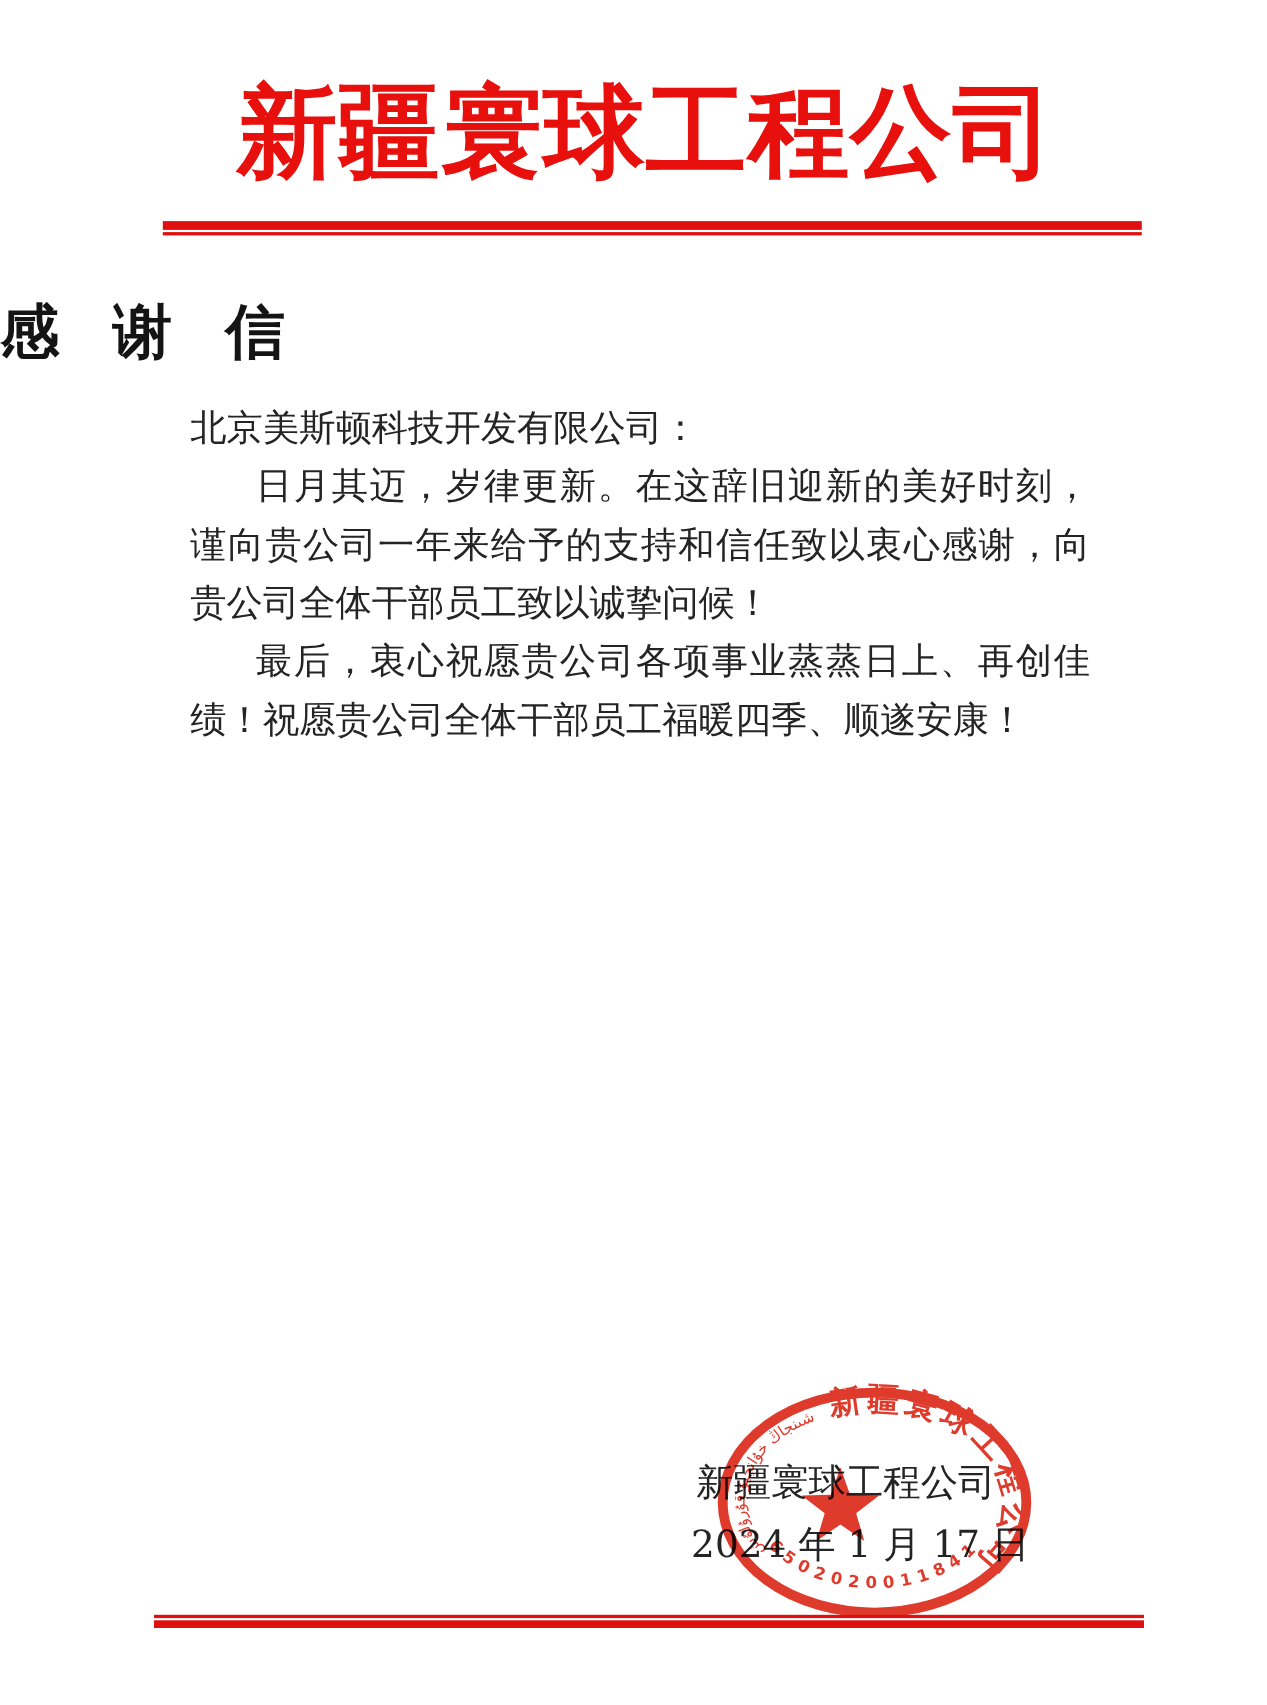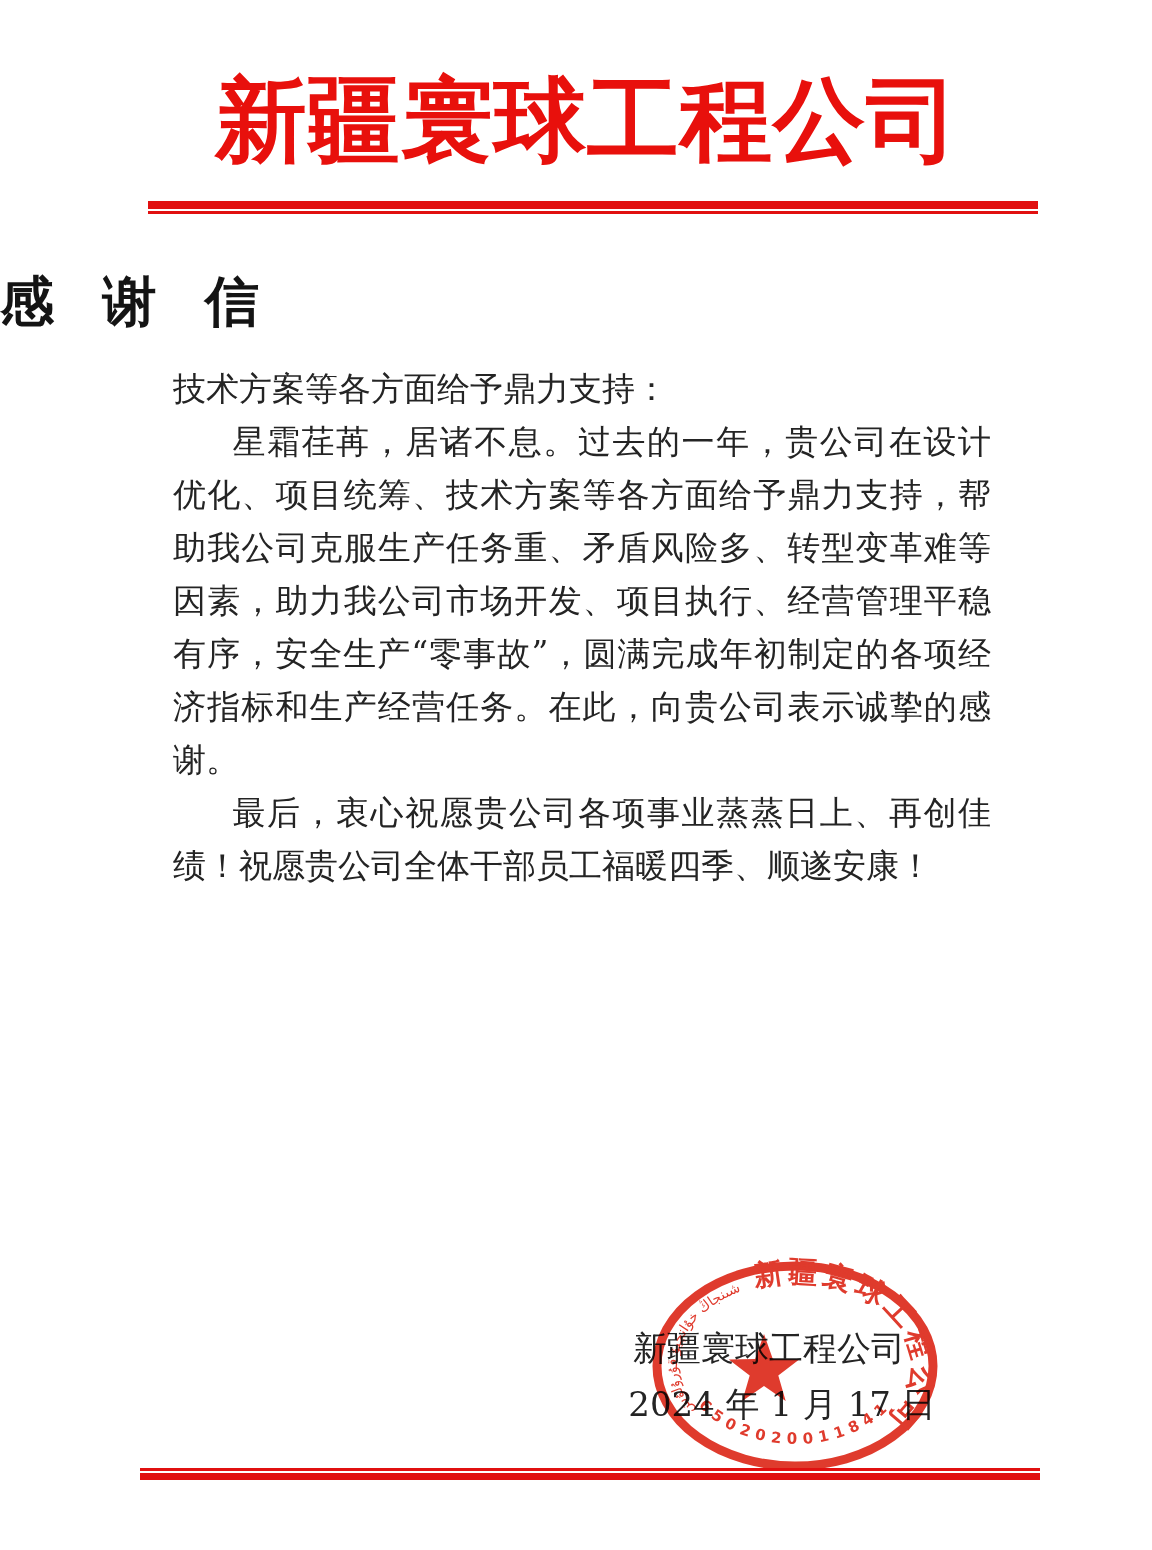--- a/index.html
+++ b/index.html
@@ -90,22 +90,22 @@
   <div class="letterhead">新疆寰球工程公司</div>
 
   <div class="rule-top">
     <div class="thick"></div>
     <div class="thin"></div>
   </div>
 
   <div class="doc-title">感 谢 信</div>
 
   <div class="body-text">
-    <p class="salutation">技术方案等各方面给予鼎力支持：</p>
-    <p class="indent">星霜荏苒，居诸不息。过去的一年，贵公司在设计优化、项目统筹、技术方案等各方面给予鼎力支持，帮助我公司克服生产任务重、矛盾风险多、转型变革难等因素，助力我公司市场开发、项目执行、经营管理平稳有序，安全生产“零事故”，圆满完成年初制定的各项经济指标和生产经营任务。在此，向贵公司表示诚挚的感谢。</p>
+    <p class="salutation">北京美斯顿科技开发有限公司：</p>
+    <p class="indent">日月其迈，岁律更新。在这辞旧迎新的美好时刻，谨向贵公司一年来给予的支持和信任致以衷心感谢，向贵公司全体干部员工致以诚挚问候！</p>
     <p class="indent">最后，衷心祝愿贵公司各项事业蒸蒸日上、再创佳绩！祝愿贵公司全体干部员工福暖四季、顺遂安康！</p>
   </div>
 
   <div class="sig-company">新疆寰球工程公司</div>
 
   <div class="sig-date">2024 年 1 月 17 日</div>
 
   <svg class="seal" viewBox="640 1248 310 235" xmlns="http://www.w3.org/2000/svg">
     <defs>
       <path id="sealTopArc" d="M 704.6 1420 A 118 84 0 1 1 885.4 1420" fill="none"></path>

